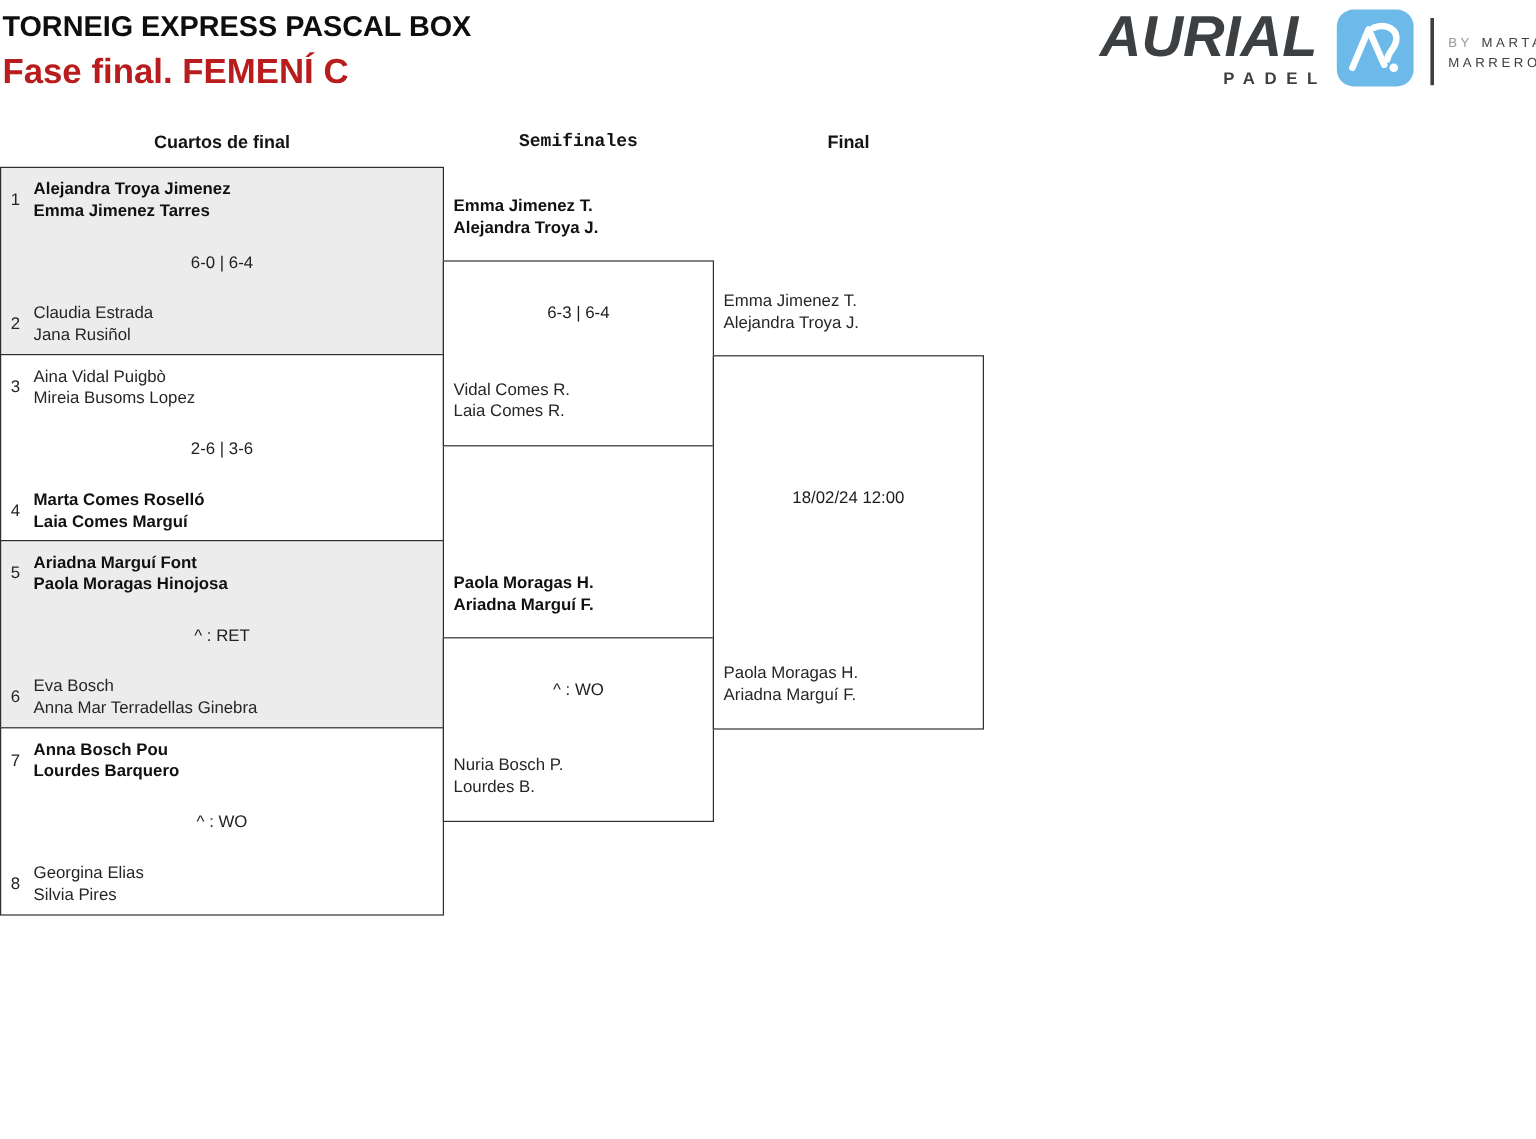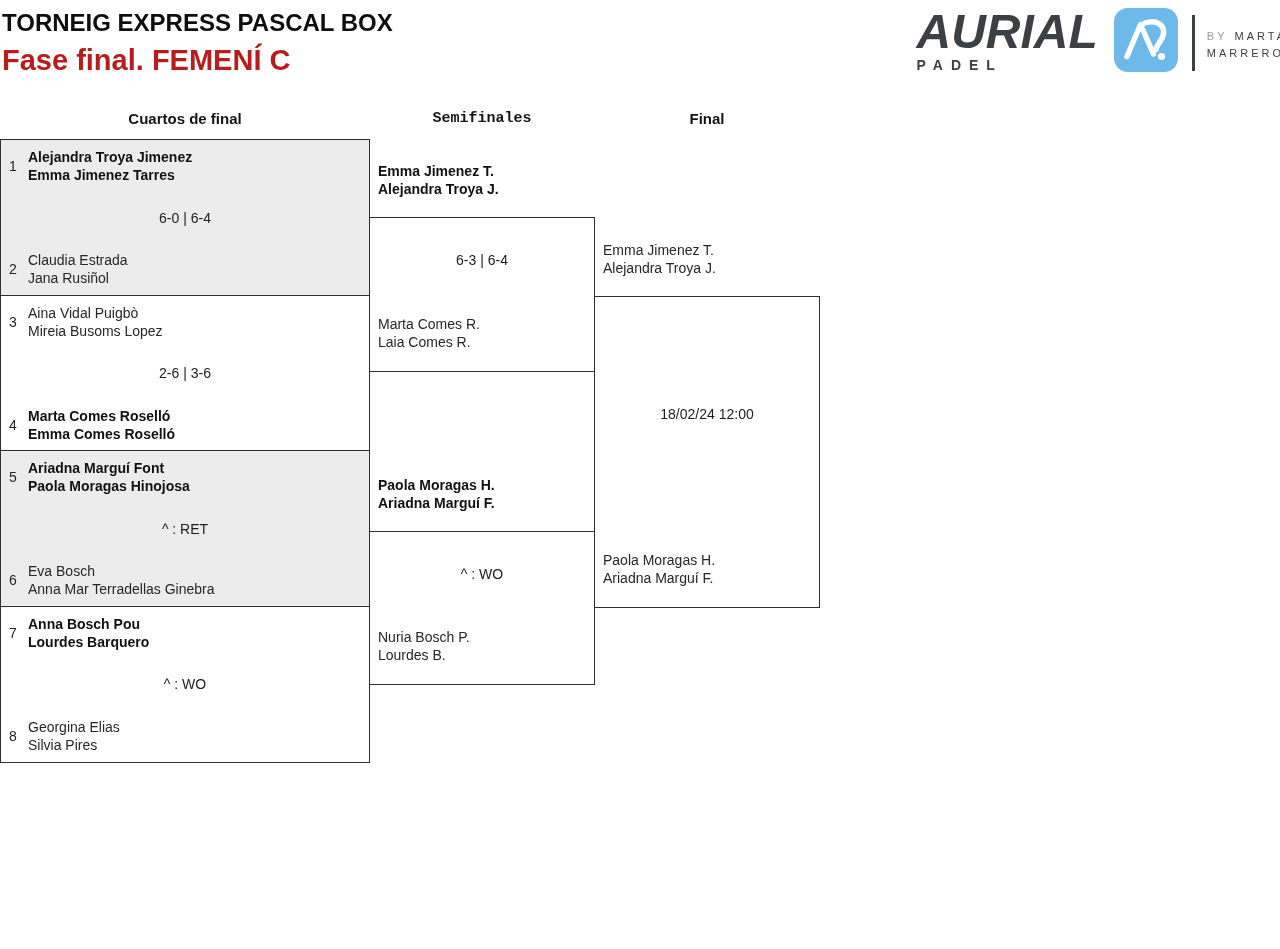--- a/index.html
+++ b/index.html
@@ -7,21 +7,21 @@
     position:relative; width:1280px; height:783px; background:#fff;
     font-family:"Liberation Sans", sans-serif; color:#1c1c1c; overflow:hidden;padding-left:17px;
   }
 
   
   .title    { position:absolute; left:2px; top:9px;  font-size:24px; font-weight:bold; color:#0e0e0e; }
   .subtitle { position:absolute; left:2px; top:44px; font-size:29px; font-weight:bold; color:#b91c1c; }
 
   
   .logo { position:absolute; top:8px; right:10px; display:flex; align-items:flex-start; }
-  .logo-words { margin-right:16px; color:#3d4043; }
+  .logo-words { text-align:right; margin-right:16px; color:#3d4043; }
   .logo-brand { font-size:48px; line-height:48px; font-weight:bold; font-style:italic; letter-spacing:0; }
   .logo-subbrand { font-size:14px; font-weight:bold; letter-spacing:8px; margin-right:-8px; margin-top:1px; }
   .logo-badge { width:64px; height:64px; border-radius:14px; background:#6cb9ea; flex:0 0 auto; }
   .logo-divider { width:3px; height:56px; background:#3d4043; margin:7px 12px 0 14px; flex:0 0 auto; }
   .logo-byline { padding-top:20px; font-size:11px; font-weight:normal; letter-spacing:3px;
                  line-height:17px; color:#3d4043; white-space:nowrap; }
   .logo-byline .by { color:#97999c; margin-right:7px; }
 
   
   .col-header { position:absolute; top:110px; font-size:15px; font-weight:bold; text-align:center; color:#141414; }
@@ -108,21 +108,21 @@
         <div class="names">
           <div>Aina Vidal Puigbò</div>
           <div>Mireia Busoms Lopez</div>
         </div>
       </div>
       <div class="score">2-6 | 3-6</div>
       <div class="team winner">
         <span class="seed">4</span>
         <div class="names">
           <div>Marta Comes Roselló</div>
-          <div>Emma Comes Roselló</div>
+          <div>Laia Comes Marguí</div>
         </div>
       </div>
     </div>
 
     <div class="match-box qf gray">
       <div class="team winner">
         <span class="seed">5</span>
         <div class="names">
           <div>Ariadna Marguí Font</div>
           <div>Paola Moragas Hinojosa</div>
@@ -158,21 +158,21 @@
 
   </div>
 
   <div class="match-box sf1">
     <div class="advancer winner-names">
       <div>Emma Jimenez T.</div>
       <div>Alejandra Troya J.</div>
     </div>
     <div class="round-score">6-3 | 6-4</div>
     <div class="lower-team">
-      <div>Marta Comes R.</div>
+      <div>Vidal Comes R.</div>
       <div>Laia Comes R.</div>
     </div>
   </div>
 
   <div class="match-box sf2">
     <div class="advancer winner-names">
       <div>Paola Moragas H.</div>
       <div>Ariadna Marguí F.</div>
     </div>
     <div class="round-score">^ : WO</div>

